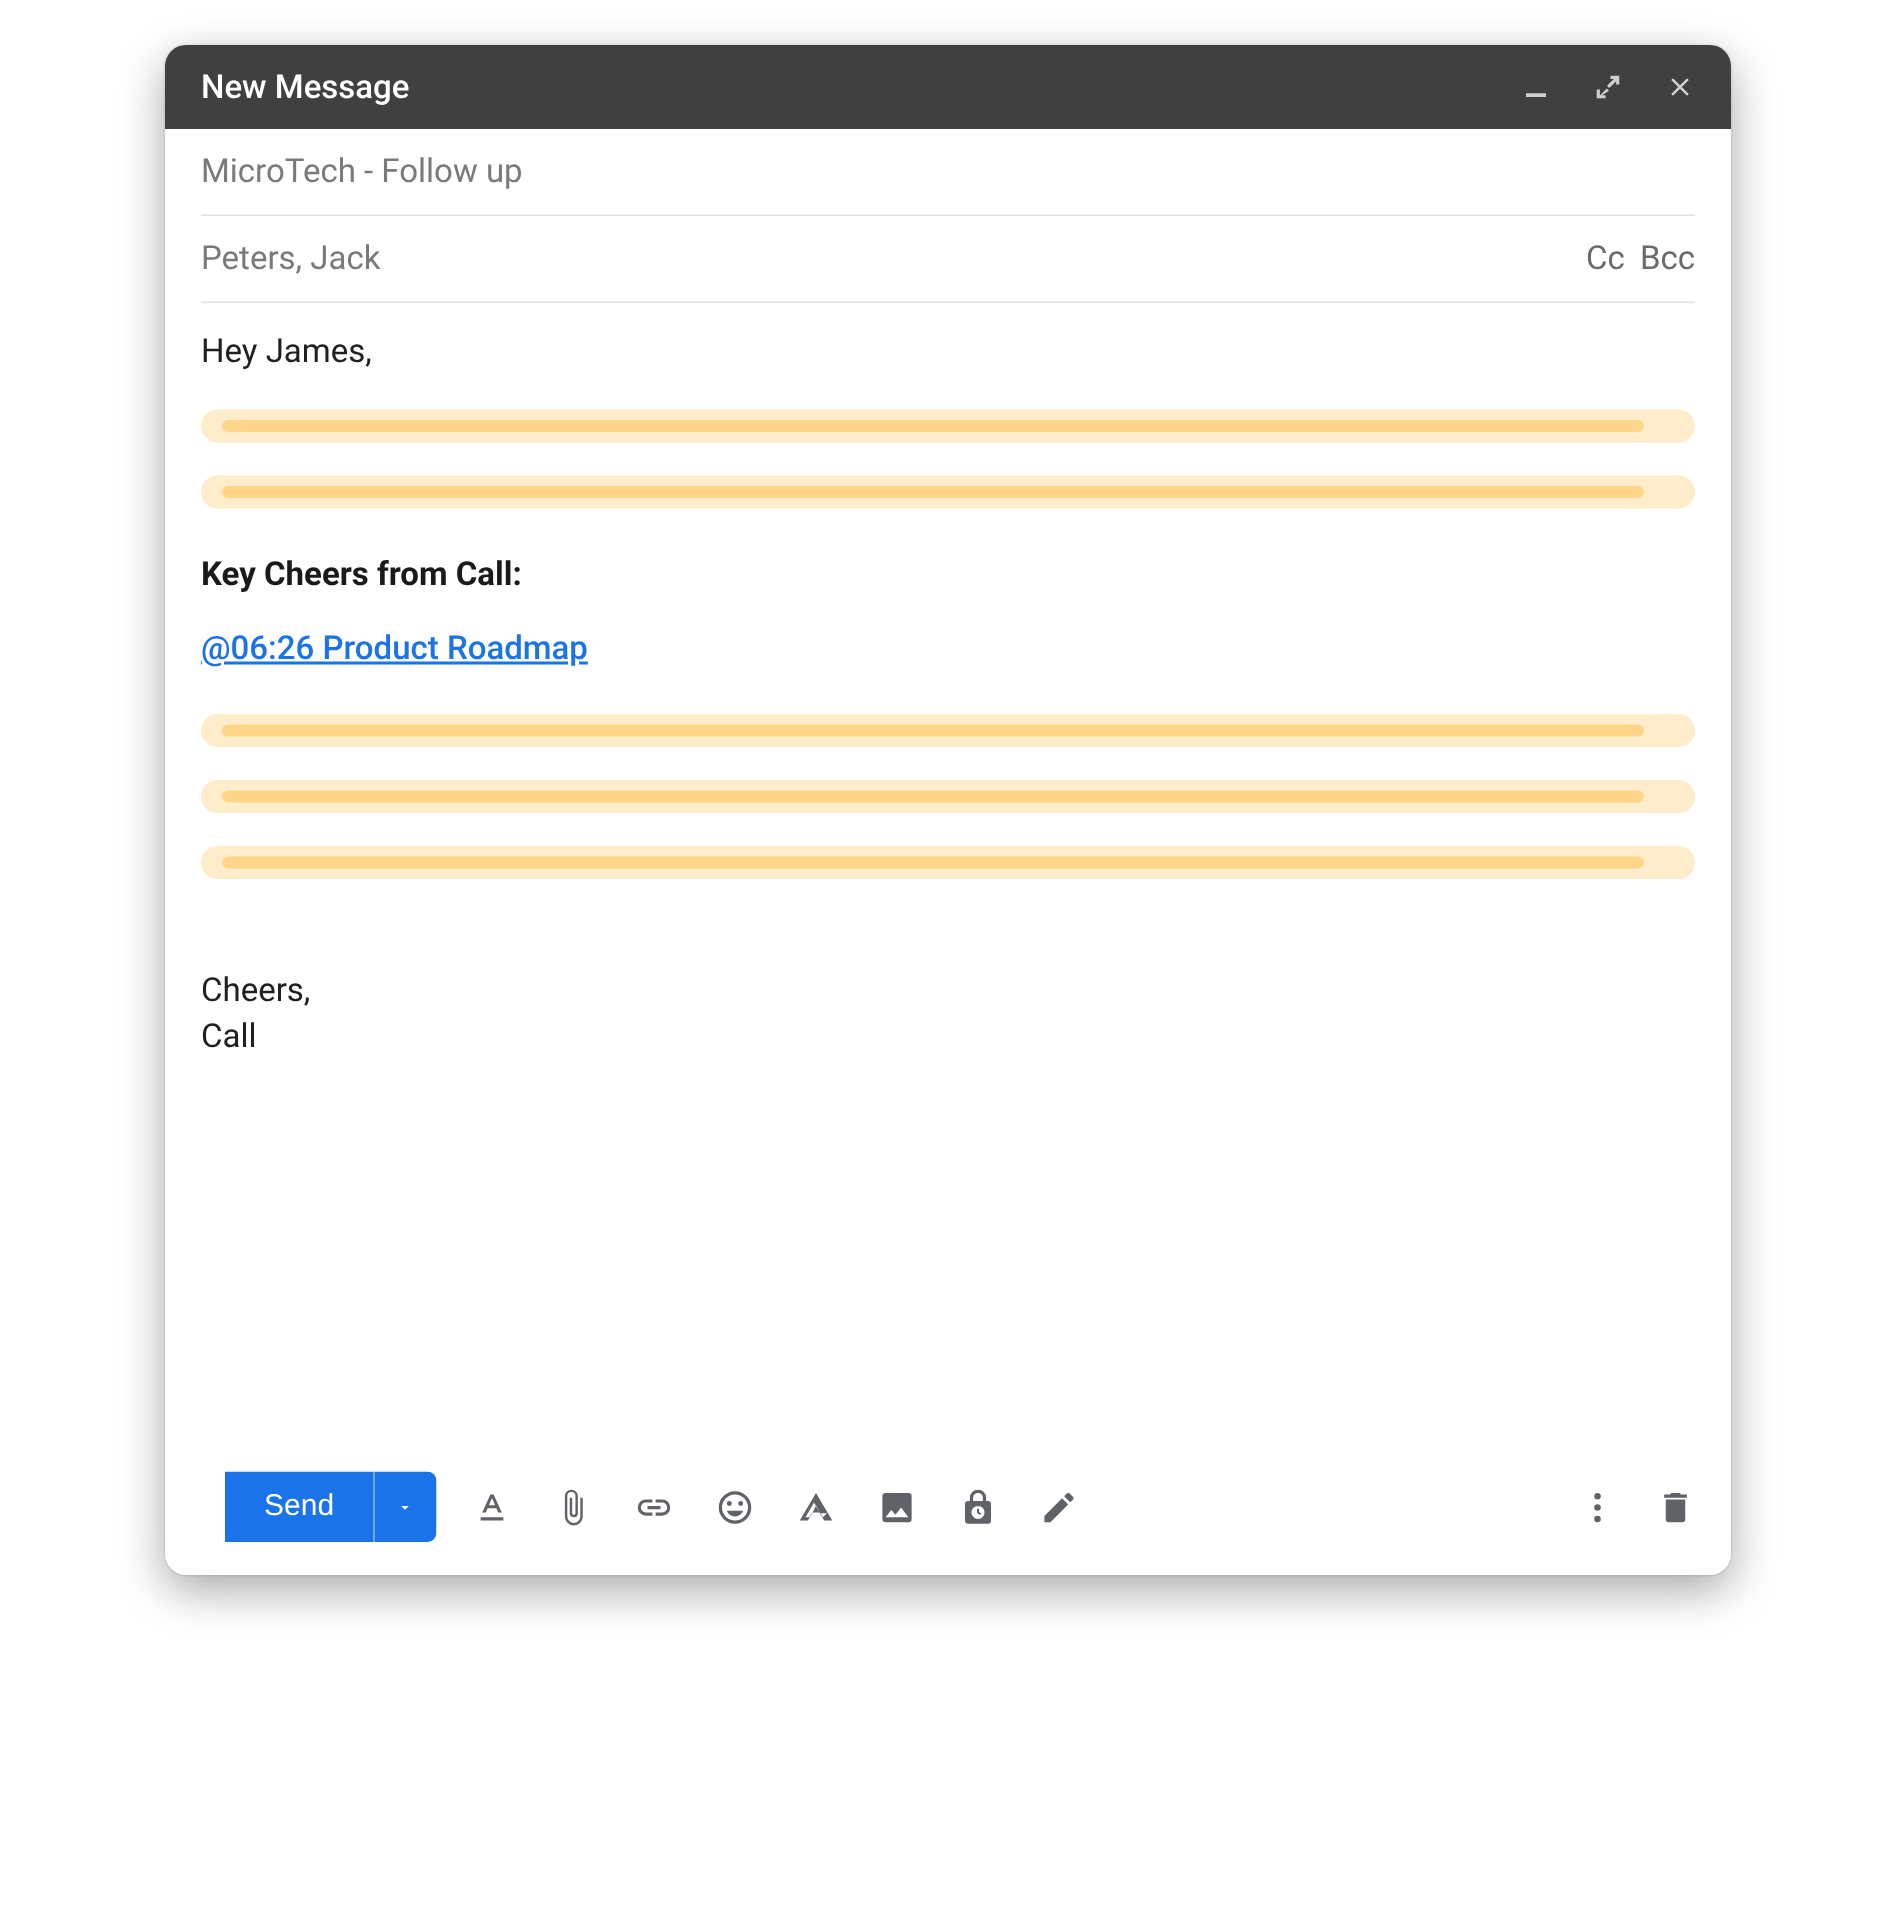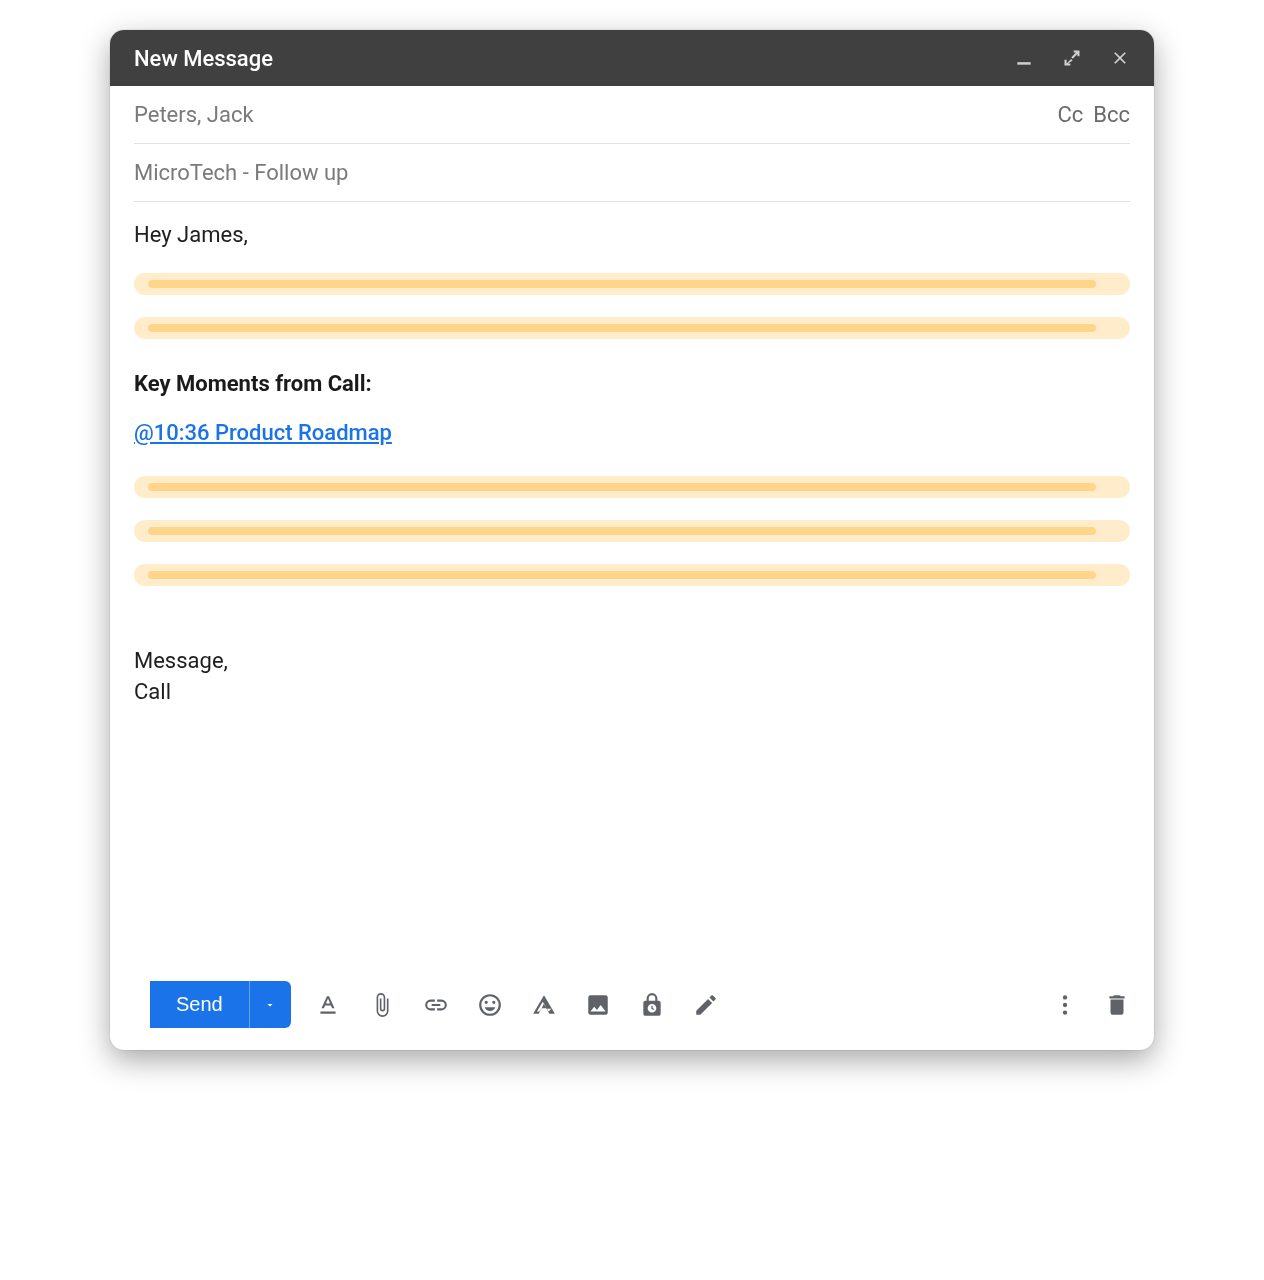--- a/index.html
+++ b/index.html
@@ -165,47 +165,47 @@
       <span class="icon-btn">
         <svg viewBox="0 0 24 24">
             <path d="M19 6.41 17.59 5 12 10.59 6.41 5 5 6.41 10.59 12 5 17.59 6.41 19 12 13.41 17.59 19 19 17.59 13.41 12z"></path>
           </svg>
       </span>
     </div>
   </div>
 
   <div class="fields">
     <div class="field-row">
+      <span class="field-text">MicroTech - Follow up</span>
+    </div>
+    <div class="field-row">
       <span class="field-text">Peters, Jack</span>
       <span class="ccbcc">
         <span>Cc</span>
         <span>Bcc</span>
       </span>
     </div>
-    <div class="field-row">
-      <span class="field-text">MicroTech - Follow up</span>
-    </div>
   </div>
 
   <div class="body-area">
     <div class="greeting">Hey James,</div>
 
     <div class="placeholder-line"></div>
     <div class="placeholder-line"></div>
 
-    <div class="section-title">Key Moments from Call:</div>
-
-    <a href="#" class="moment-link">@10:36 Product Roadmap</a>
+    <div class="section-title">Key Cheers from Call:</div>
+
+    <a href="#" class="moment-link">@06:26 Product Roadmap</a>
 
     <div class="placeholder-line" style="margin-top:6px"></div>
     <div class="placeholder-line"></div>
     <div class="placeholder-line"></div>
 
     <div class="closing">
-      <div>Message,</div>
+      <div>Cheers,</div>
       <div>Call</div>
     </div>
   </div>
 
   <div class="toolbar">
     <div class="send-group">
       <button class="send-btn">Send</button>
       <button class="send-more">
         <svg viewBox="0 0 24 24">
             <path d="M7 10l5 5 5-5z"></path>

